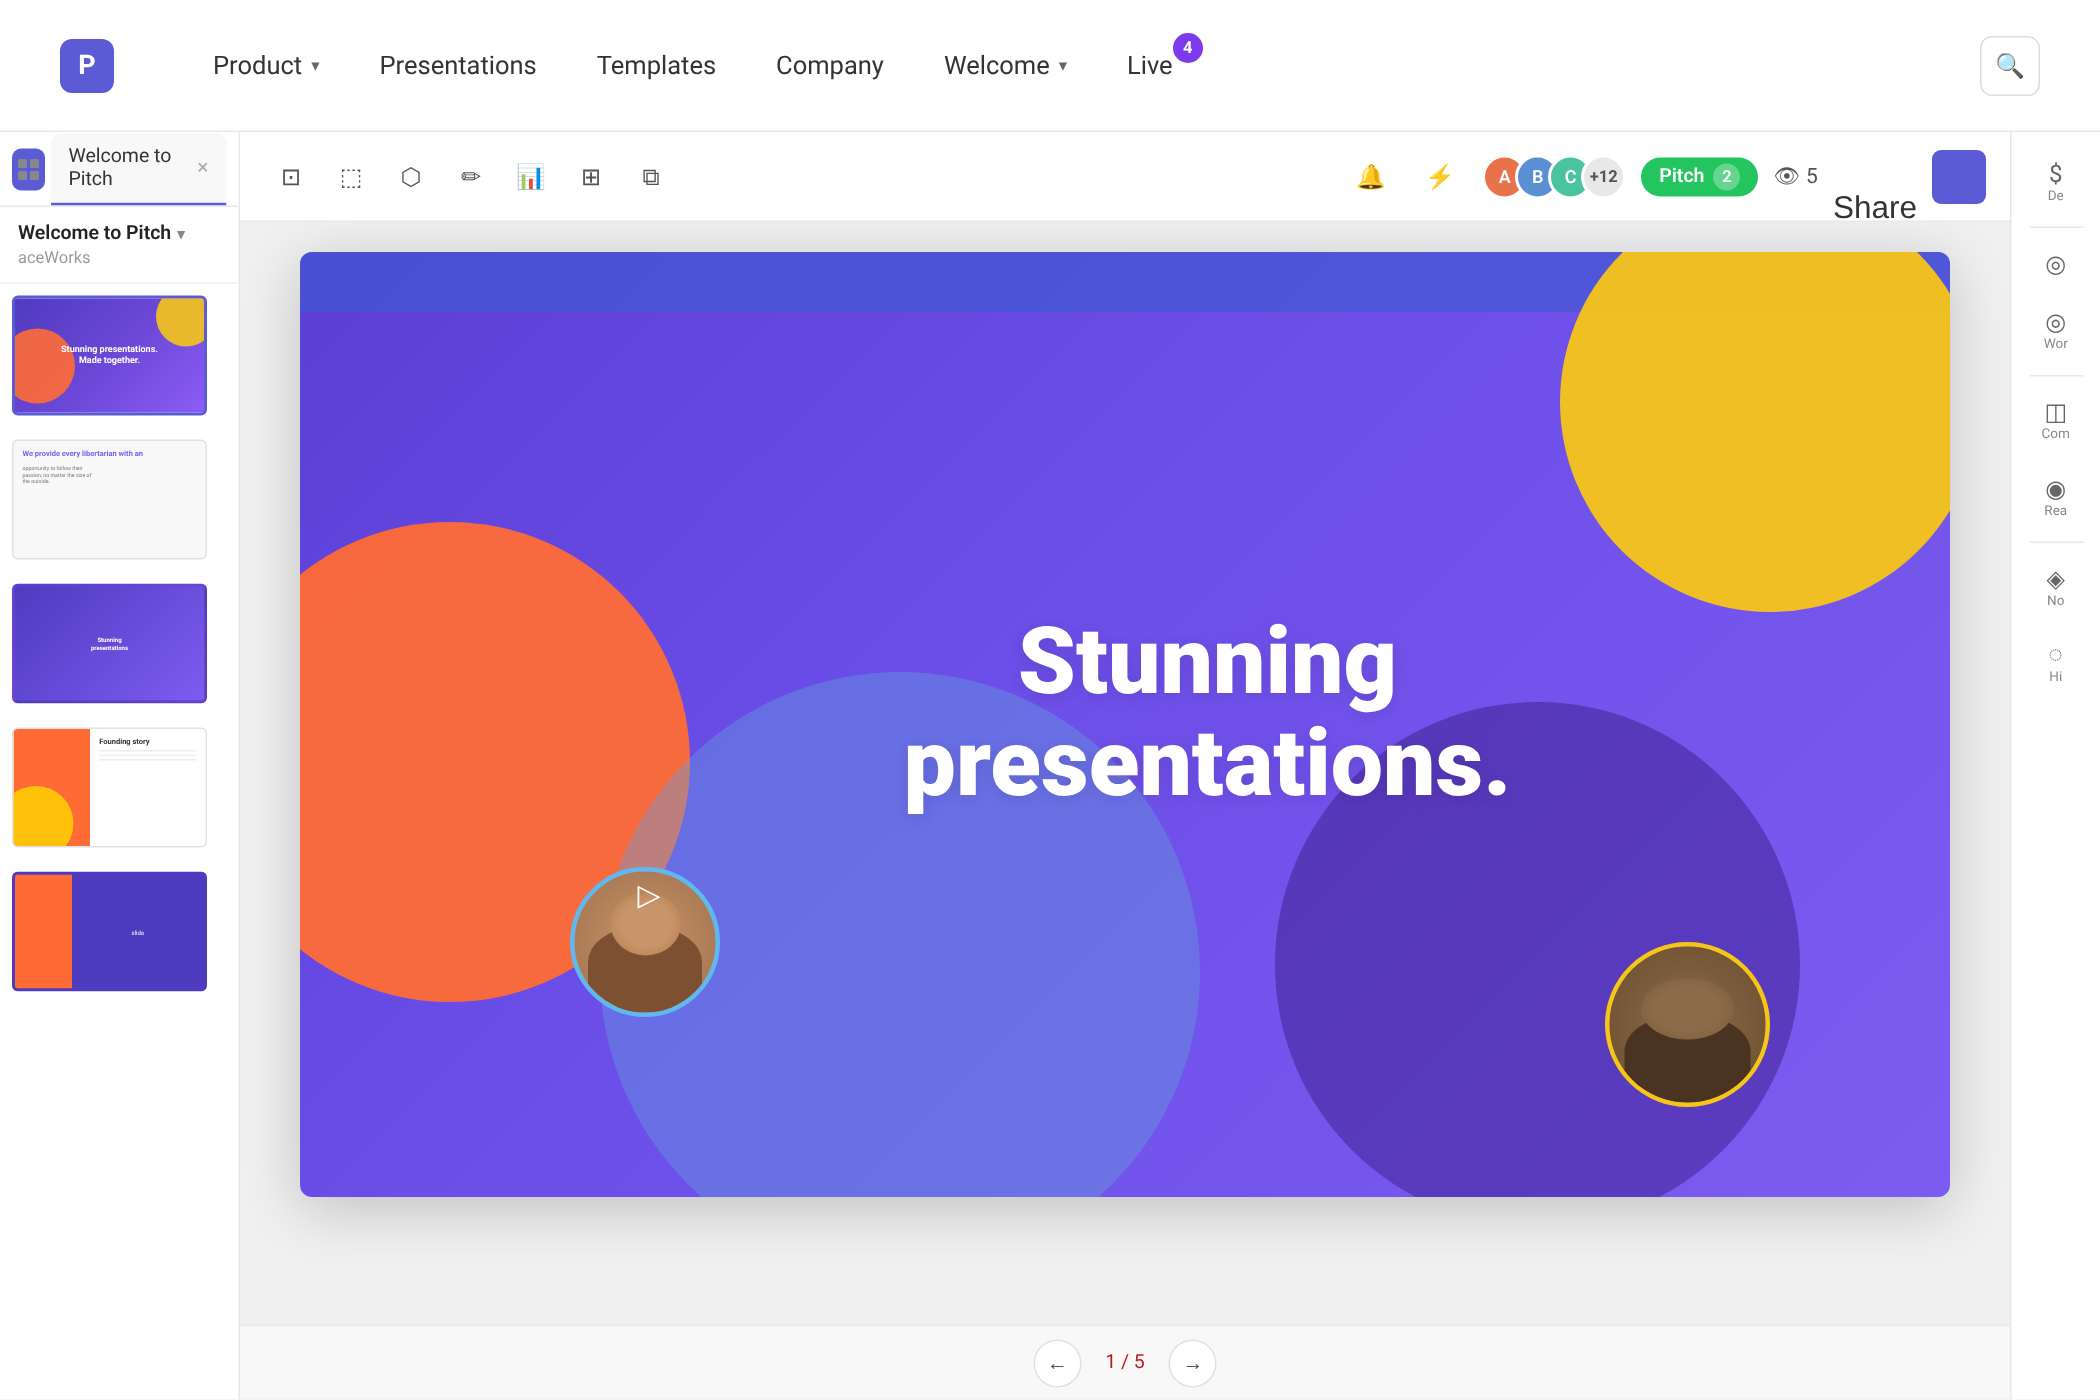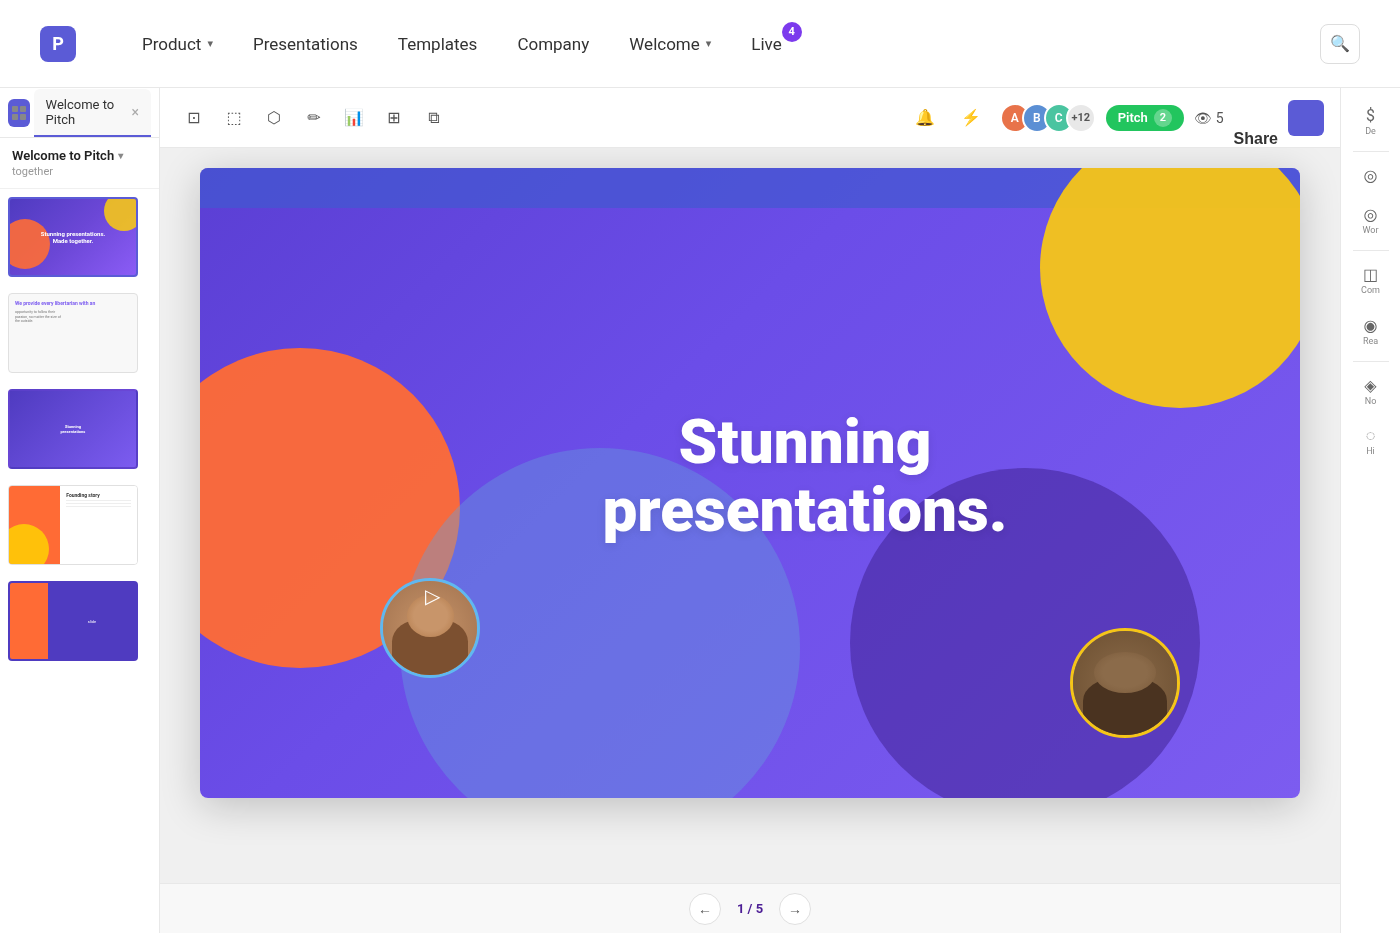--- a/index.html
+++ b/index.html
@@ -295,24 +295,24 @@
     .view-count {
       display: flex;
       align-items: center;
       gap: 4px;
       color: #555;
       font-size: 14px;
     }
     .share-btn {
       background: transparent;
       border: none;
-      font-size: 16px;
+      font-size: 21px;
       color: #333;
       cursor: pointer;
-      font-weight: 700;
+      font-weight: 400;
       margin-top: 43px;
     }
 
     
     .slide-canvas-area {
       flex: 1;
       display: flex;
       align-items: flex-start;
       justify-content: center;
       padding: 20px;
@@ -526,22 +526,21 @@
       display: flex; align-items: center; justify-content: center;
       border-radius: 50%;
       cursor: pointer;
       background: #fff;
       border: 1px solid #e0e0e0;
       color: #555;
       font-size: 14px;
     }
     .slide-indicator {
       font-size: 13px;
-      color: #4c1d95;
-      font-weight: bold;
+      color: #b91c1c;
     }
 
     
     .thumb2-content {
       position: absolute;
       top: 6px; left: 6px; right: 6px; bottom: 6px;
       font-size: 4px;
       color: #555;
       line-height: 1.4;
     }
@@ -656,21 +655,21 @@
         <span>Welcome to Pitch</span>
         <span class="tab-close">×</span>
       </div>
     </div>
 
     <div class="pres-header">
       <div class="pres-title-row">
         <span>Welcome to Pitch</span>
         <span class="chevron">▾</span>
       </div>
-      <div class="pres-workspace">together</div>
+      <div class="pres-workspace">aceWorks</div>
     </div>
 
     <div class="slide-thumb active">
       <div class="slide-thumb-inner slide1">
         <div class="thumb-circle1"></div>
         <div class="thumb-circle2"></div>
         <div class="st-overlay">Stunning presentations.<br>Made together.</div>
       </div>
     </div>
 

